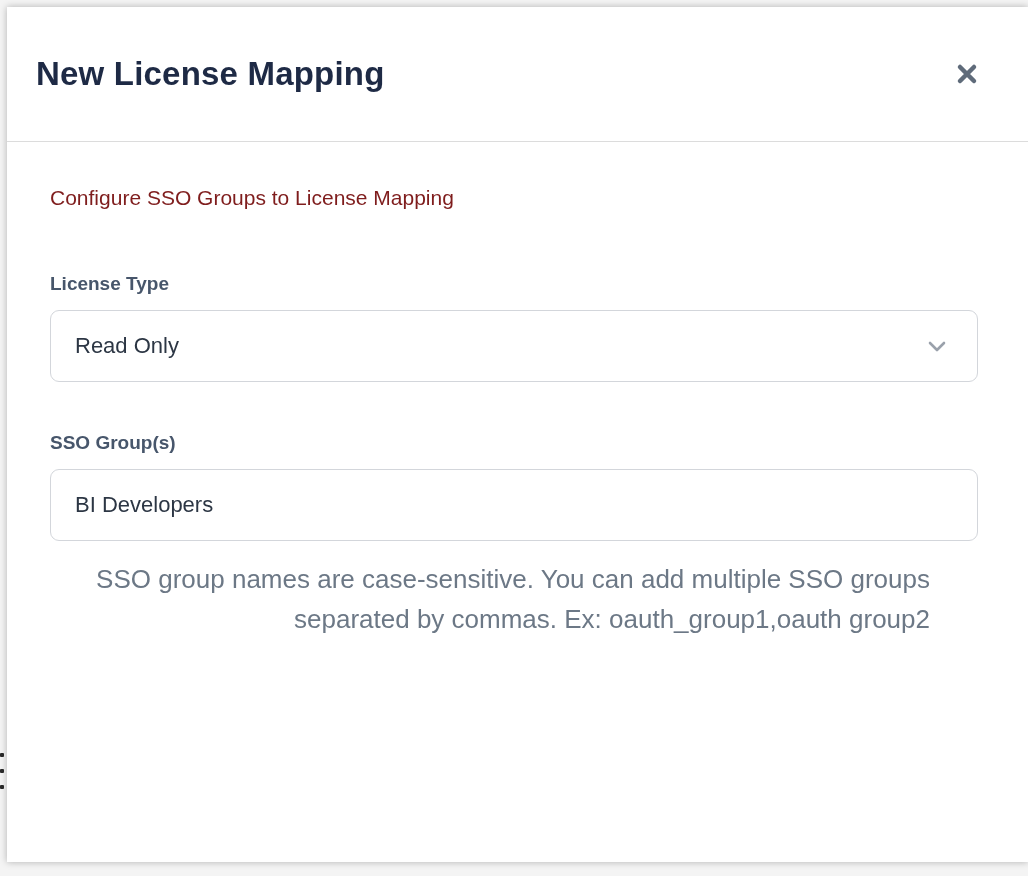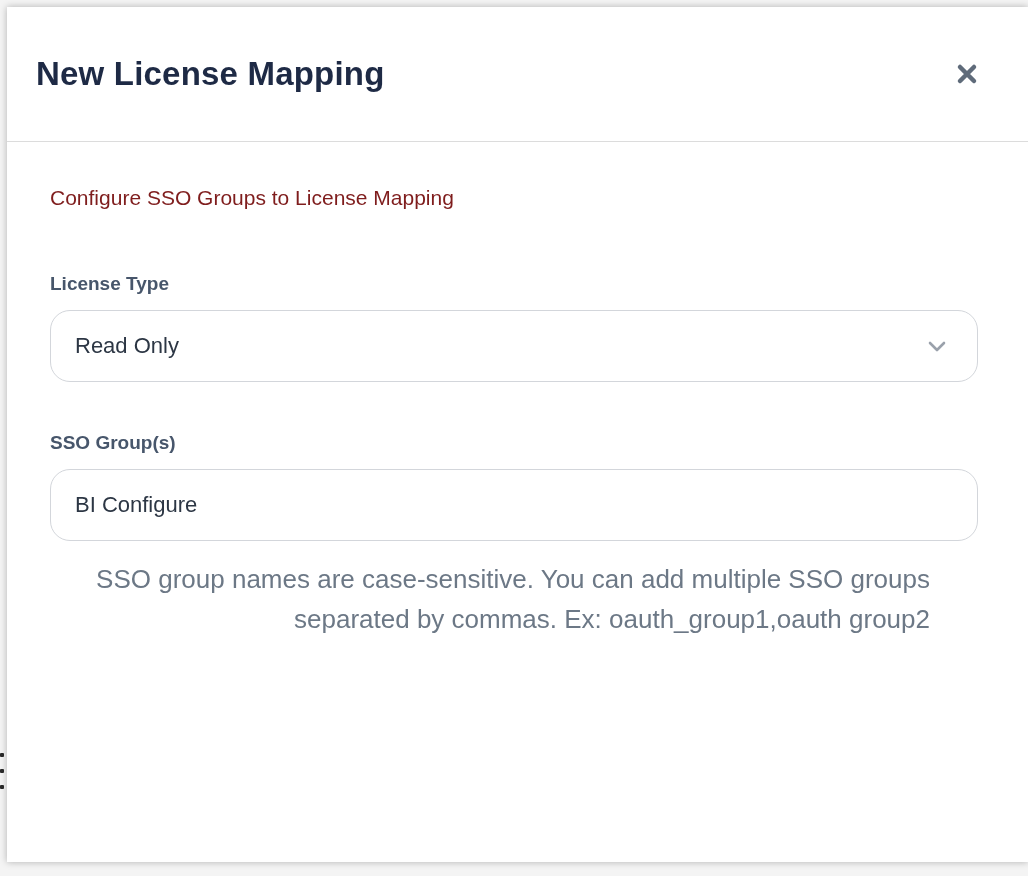--- a/index.html
+++ b/index.html
@@ -69,21 +69,21 @@
   }
   .field-label.second {
     margin-top: 50px;
   }
   .select-box, .text-input {
     margin-top: 15px;
     width: 100%;
     max-width: 928px;
     height: 72px;
     border: 1px solid #d3d6db;
-    border-radius: 20px;
+    border-radius: 9px;
     background: #ffffff;
     display: flex;
     align-items: center;
     justify-content: space-between;
     padding: 0 28px 0 24px;
     cursor: pointer;
   }
   .select-value, .input-value {
     font-size: 22px;
     color: #2c3644;
@@ -136,19 +136,19 @@
       <span class="chevron-icon">
         <svg width="24" height="24" viewBox="0 0 24 24">
           <path d="M5 9 L12 16 L19 9" stroke="#9aa1ab" stroke-width="2.6" stroke-linecap="round" stroke-linejoin="round" fill="none"></path>
         </svg>
       </span>
     </div>
 
     <label class="field-label second">SSO Group(s)</label>
 
     <div class="text-input">
-      <span class="input-value">BI Configure</span>
+      <span class="input-value">BI Developers</span>
     </div>
 
     <div class="help-text">SSO group names are case-sensitive. You can add multiple SSO groups separated by commas. Ex: oauth_group1,oauth group2</div>
 
   </div>
 </div>
 
 </body></html>

